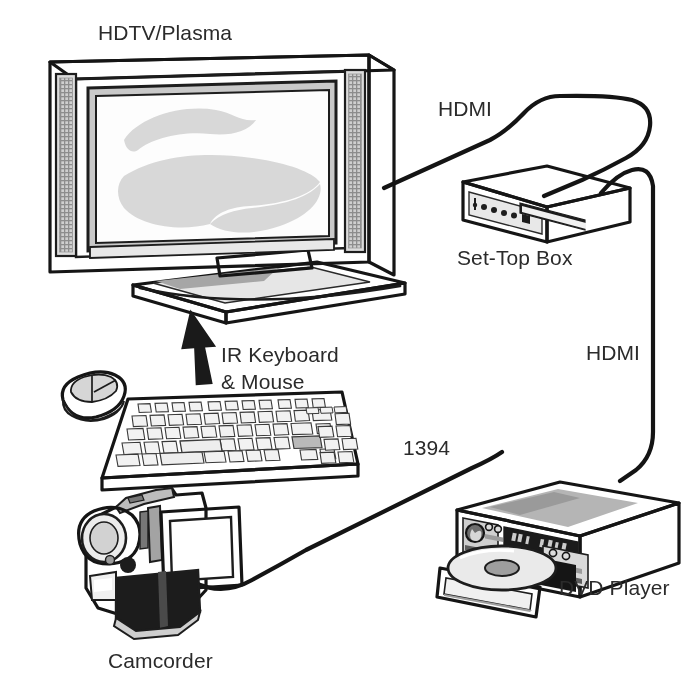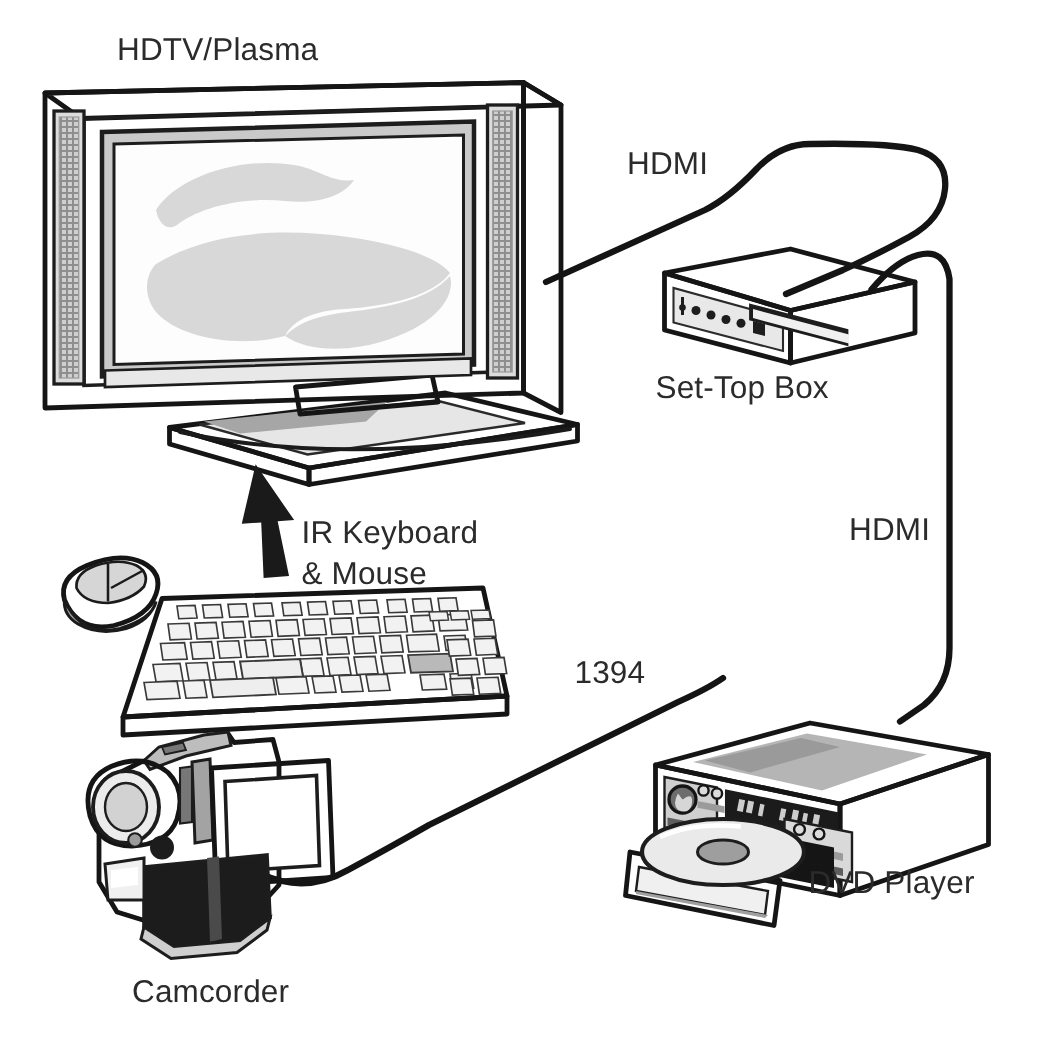--- a/index.html
+++ b/index.html
@@ -11,20 +11,21 @@
     width: 700px;
     height: 700px;
     overflow: hidden;
     font-family: "Liberation Sans", sans-serif;
   }
   #diagram-root {
     position: relative;
     width: 564px;
     height: 700px;
     background: #ffffff;
+    margin-left: 20px;
   }
   svg#scene {
     display: block;
     width: 700px;
     height: 700px;
   }
   .lbl {
     font-family: "Liberation Sans", sans-serif;
     fill: #2b2b2b;
     font-size: 21px;

